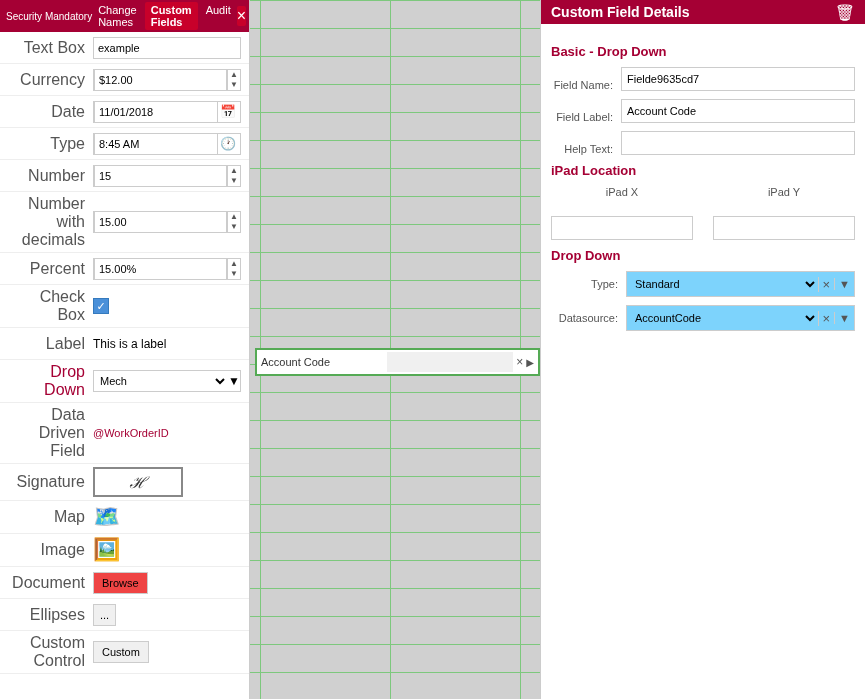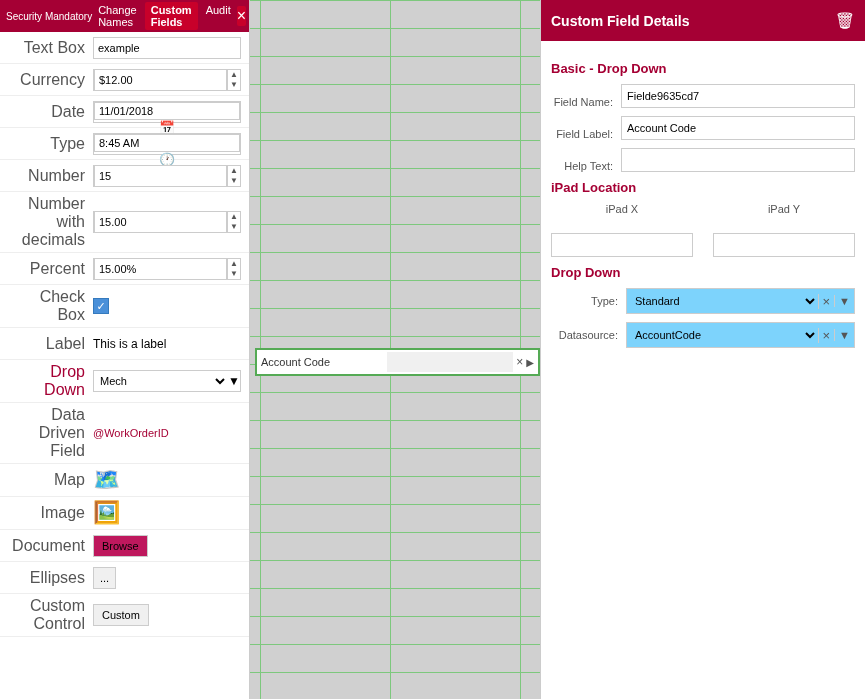--- a/index.html
+++ b/index.html
@@ -131,21 +131,20 @@
       padding: 0 2px;
       cursor: pointer;
       color: #555;
     }
     .date-wrap {
       display: flex;
       align-items: center;
       border: 1px solid #ccc;
       height: 22px;
       background: white;
-      flex-direction: column;
     }
     .date-wrap input {
       border: none;
       width: 75px;
       padding: 2px 4px;
       font-size: 11px;
       outline: none;
     }
     .date-icon, .time-icon {
       padding: 0 3px;
@@ -175,21 +174,21 @@
       border: none;
       background: transparent;
       font-size: 11px;
       outline: none;
       flex: 1;
       padding: 0 2px;
     }
     .btn-browse {
       padding: 2px 8px;
       border: 1px solid #ccc;
-      background: #be185d;
+      background: #ef4444;
       font-size: 11px;
       cursor: pointer;
       height: 22px;
     }
     .ellipses-btn {
       padding: 2px 6px;
       border: 1px solid #ccc;
       background: #f0f0f0;
       font-size: 11px;
       cursor: pointer;
@@ -268,21 +267,21 @@
       border-left: 1px solid #ccc;
       z-index: 10;
     }
     .right-panel-header {
       background: #a50034;
       color: white;
       display: flex;
       align-items: center;
       justify-content: space-between;
       padding: 6px 10px;
-      height: 41px;
+      height: 24px;
     }
     .right-panel-title {
       font-size: 14px;
       font-weight: bold;
     }
     .trash-btn {
       color: white;
       font-size: 16px;
       cursor: pointer;
       background: transparent;
@@ -519,20 +518,28 @@
       </div>
     </div>
 
     <div class="field-row">
       <div class="field-label">Data Driven Field</div>
       <div class="field-control">
         <span class="data-driven">@WorkOrderID</span>
       </div>
     </div>
 
+    <div class="field-row">
+      <div class="field-label">Signature</div>
+      <div class="field-control">
+        <div class="signature-box">
+            <em>ℋ</em>
+          </div>
+      </div>
+    </div>
 
     <div class="field-row">
       <div class="field-label">Map</div>
       <div class="field-control">
         <span class="map-icon">🗺️</span>
       </div>
     </div>
 
     <div class="field-row">
       <div class="field-label">Image</div>

